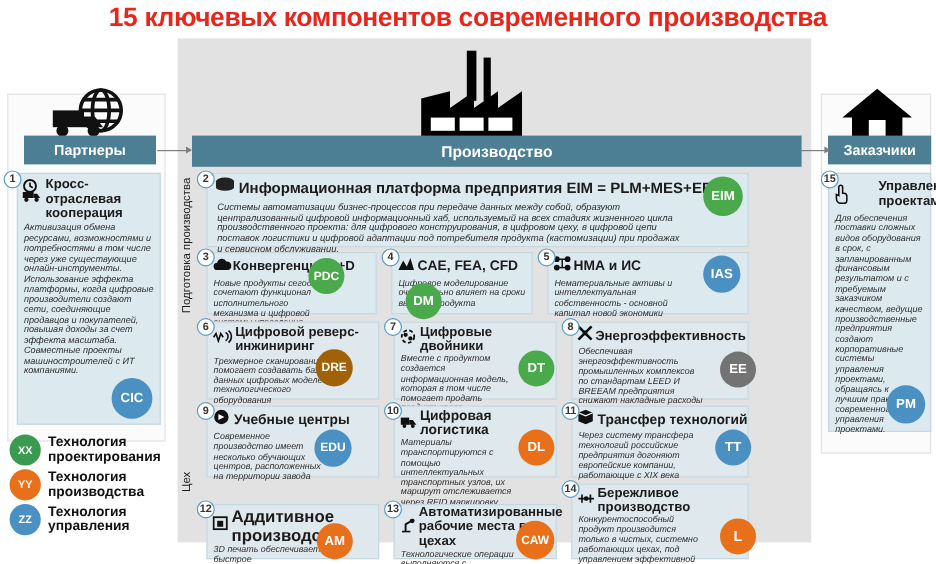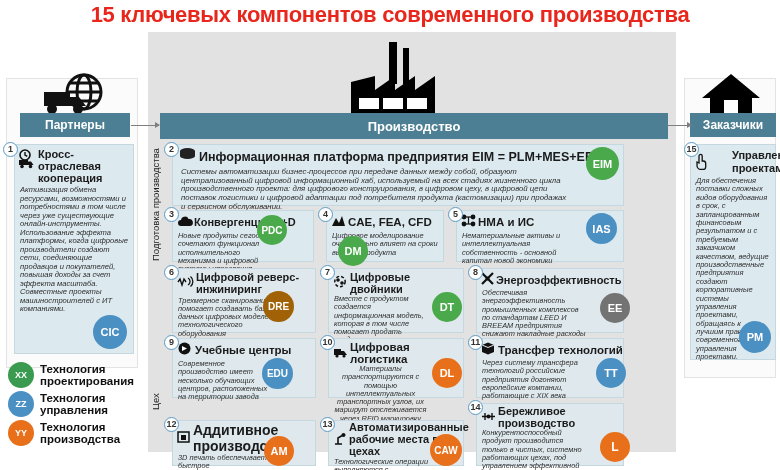--- a/index.html
+++ b/index.html
@@ -276,21 +276,21 @@
         <g fill="#111">
             <rect x="1" y="3" width="7" height="6"></rect>
             <path d="M8 5h3l3 4H8z"></path>
         <circle cx="4" cy="10" r="1.6"></circle>
             <circle cx="11" cy="10" r="1.6"></circle>
           </g>
       </svg>
     </span>
     <span class="c-title" style="font-size:11.5px;">Цифровая логистика</span>
   </div>
-  <div class="c-body" style="font-size:7.4px; padding:0 36px 0 5px;text-align:center;">Материалы транспортируются с помощью интеллектуальных транспортных узлов, их маршрут отслеживается через RFID маркировку</div>
+  <div class="c-body" style="font-size:7.4px; padding:0 36px 0 5px;">Материалы транспортируются с помощью интеллектуальных транспортных узлов, их маршрут отслеживается через RFID маркировку</div>
 </div>
 <div class="badge" style="left:432px; top:358px; width:30px; height:30px; background:#e8701a; font-size:11px;text-align:center;">DL</div>
 
 <div class="num" style="left:468px; top:335px;">11</div>
 <div class="card lite" style="left:476px; top:338px; width:148px; height:60px;">
   <div style="display:flex; align-items:center; padding:2px 0 0 4px;">
     <span class="glyph" style="flex:0 0 17px;">
       <svg width="14" height="13" viewBox="0 0 14 13">
         <path d="M1 3 L7 0.5 L13 3 V10 L7 12.5 L1 10 Z" fill="#111"></path>
         <path d="M1 3 L7 5.5 L13 3" stroke="#fff" stroke-width="0.9" fill="none"></path>
@@ -360,20 +360,20 @@
   <div class="c-body" style="font-size:7.5px; padding:3px 5px 0 5px;">Для обеспечения поставки сложных видов оборудования в срок, с запланированным финансовым результатом и с требуемым заказчиком качеством, ведущие производственные предприятия создают корпоративные системы управления проектами, обращаясь к лучшим практикам современного управления проектами.</div>
   <div class="badge" style="left:48px; top:176px; width:32px; height:32px; background:#4a90c2; font-size:11px;">PM</div>
 </div>
 
 <div class="legend">
   <div class="leg-row">
     <span class="leg-dot" style="background:#3a9a4f;">XX</span>
     <span class="leg-txt">Технология проектирования</span>
   </div>
   <div class="leg-row">
+    <span class="leg-dot" style="background:#e8701a;">YY</span>
+    <span class="leg-txt">Технология производства</span>
+  </div>
+  <div class="leg-row">
     <span class="leg-dot" style="background:#4a90c2;">ZZ</span>
     <span class="leg-txt">Технология управления</span>
   </div>
-  <div class="leg-row">
-    <span class="leg-dot" style="background:#e8701a;">YY</span>
-    <span class="leg-txt">Технология производства</span>
-  </div>
 </div>
 
 </body></html>

